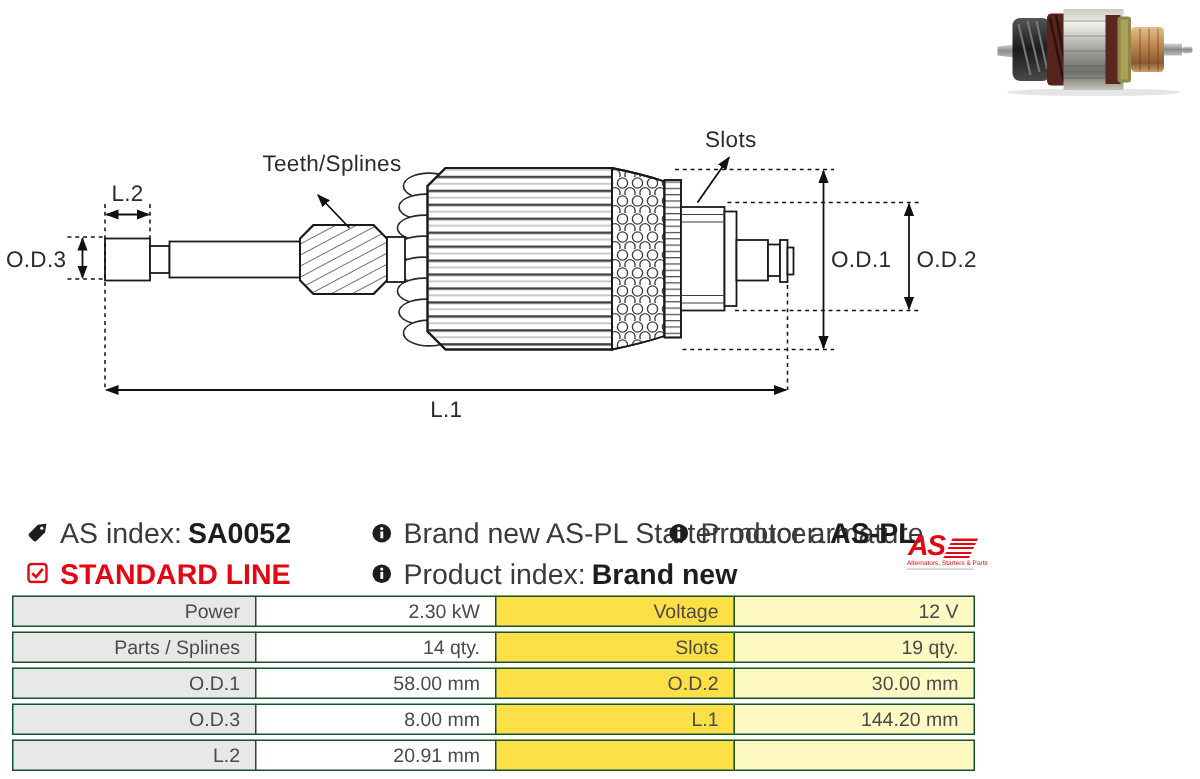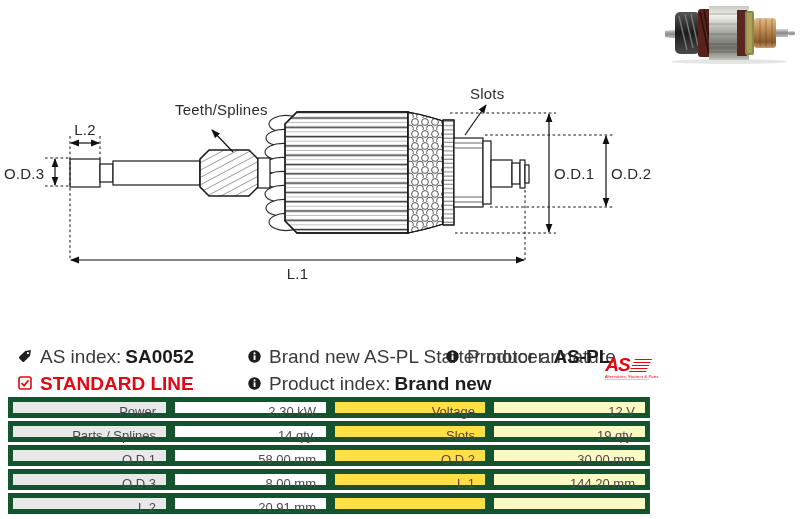--- a/index.html
+++ b/index.html
@@ -27,21 +27,21 @@
   .logo-row{display:flex;align-items:flex-end;justify-content:center;height:17px;}
   .logo-as{font-style:italic;font-weight:bold;font-size:19px;line-height:16px;color:var(--accent,#e30613);letter-spacing:-1px;}
   .logo-stripes{width:17px;height:13px;margin-left:2px;margin-bottom:1px;
     background:repeating-linear-gradient(to bottom,var(--accent,#e30613) 0 1.4px,#fff 1.4px 2.9px);
     transform:skewX(-25deg);}
   .logo-tag{font-size:6px;transform:scale(.72);transform-origin:center top;color:var(--accent,#e30613);white-space:nowrap;margin-top:1px;border-bottom:1px solid #bbb;padding-bottom:1px;}
 
   
   #spec-table{position:absolute;left:8px;top:397px;}
   .spec-row{display:flex;margin-bottom:3px;}
-  .cell{box-sizing:border-box;height:21px;line-height:19px;border:5px solid #14532d;
+  .cell{box-sizing:border-box;height:21px;line-height:19px;border:1px solid #14532d;
         font-size:13px;text-align:right;padding-right:10px;color:#4a4a4a;}
   .cell.c0{width:163px;background:#e8e8e8;}
   .cell.c1{width:161px;background:#fff;margin-left:-1px;}
   .cell.c2{width:160px;background:#fde047;margin-left:-1px;}
   .cell.c3{width:161px;background:#fef9c3;margin-left:-1px;}
 </style>
 </head>
 <body>
 
 <div id="stage">

